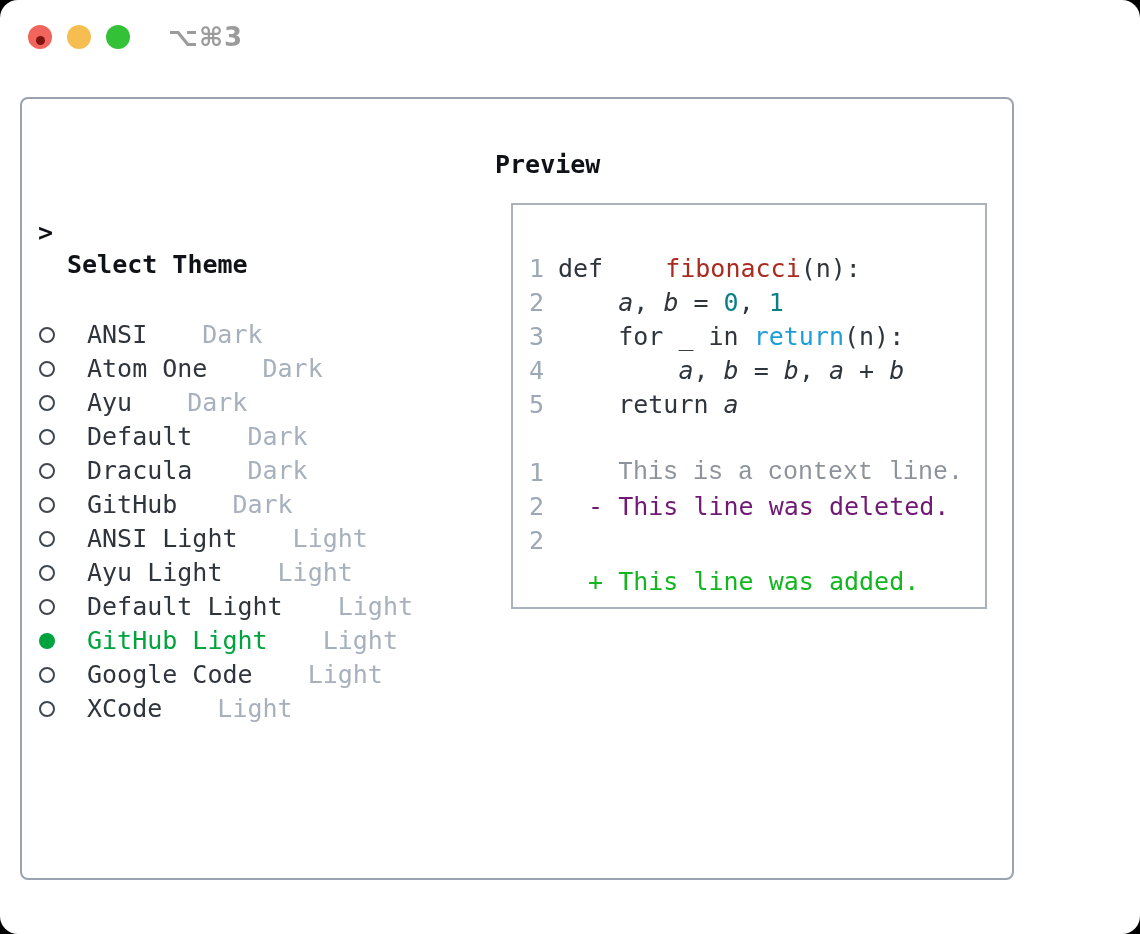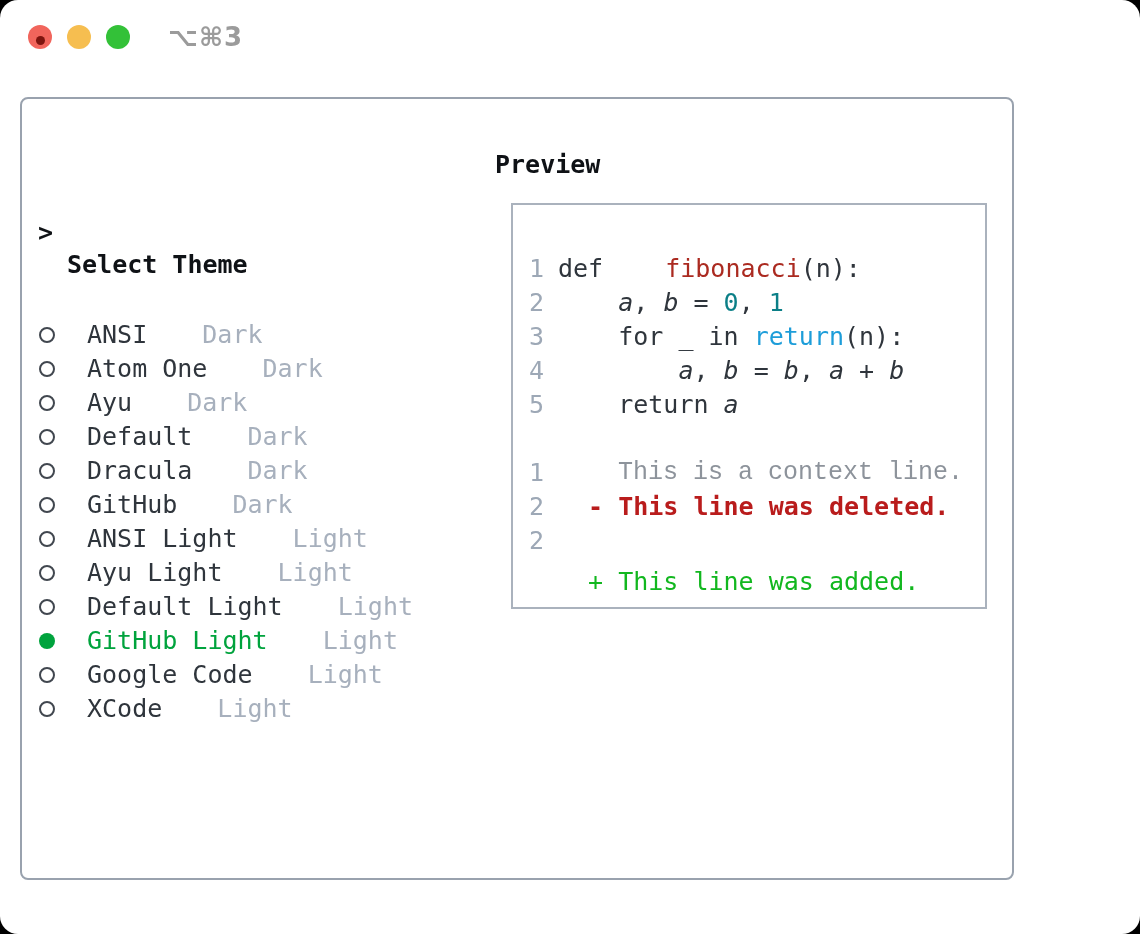--- a/index.html
+++ b/index.html
@@ -75,21 +75,21 @@
   }
   .code-line { display:flex; height:34px; }
   .code-line .ln { width:29px; color:#9da8b6; white-space:pre; }
   .seg-pl  { color:#2f353c; }
   .seg-kw  { color:#2f353c; }
   .seg-fn  { color:#ab2a20; }
   .seg-lit { color:#0b7f87; }
   .seg-call{ color:#1d9dd9; }
   .seg-var { color:#2f353c; font-style:italic; }
   .seg-ctx { color:#8d939b;font-family:Liberation Mono, monospace; }
-  .seg-del { color:#b91c1c;font-weight:bold; }
+  .seg-del { color:#701a75; }
   .seg-add { color:#12b71f;margin-top:41px; }
 </style>
 </head>
 <body>
 
 <div class="screen">
 
   <div class="titlebar">
     <button class="traffic red"></button>
     <button class="traffic yellow"></button>

